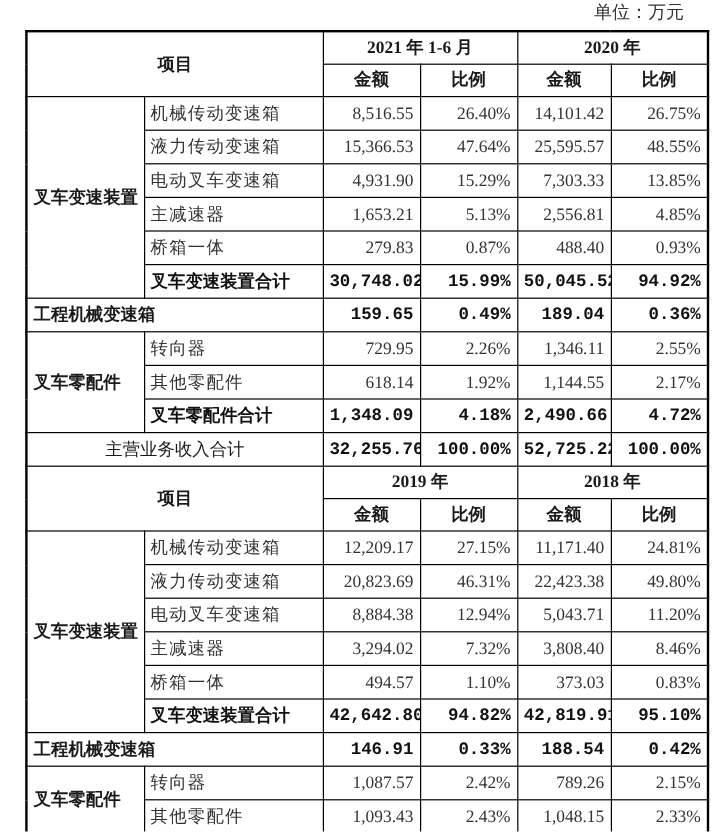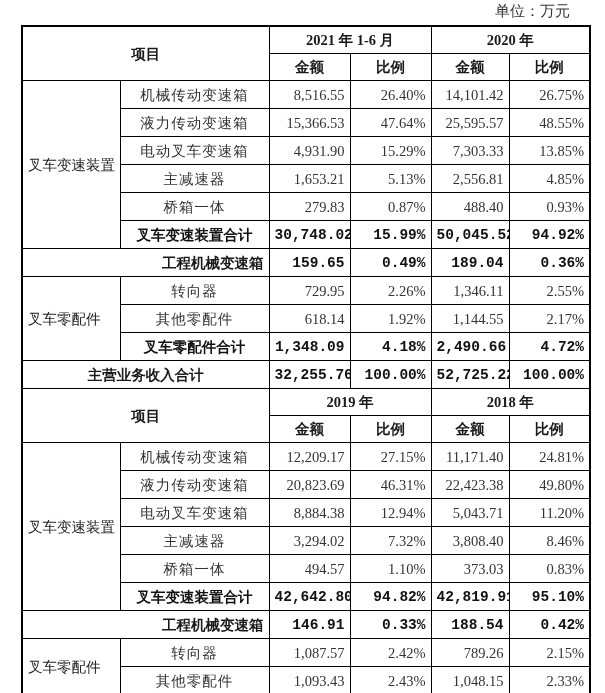--- a/index.html
+++ b/index.html
@@ -4,27 +4,27 @@
 <style>
   html, body { margin: 0; padding: 0; background: #ffffff; }
   body { width: 605px; height: 693px; position: relative; overflow: hidden;
          font-family: "Liberation Serif", "DejaVu Serif", serif; color: #1a1a1a; }
   .unit { position: absolute; right: 35px; top: 0px; font-size: 15px; line-height: 22px; color: #333; }
   table.fin { position: absolute; left: 21px; top: 25px; border-collapse: collapse;
               border: 2px solid #000; table-layout: fixed; width: 568px; }
   table.fin td { border: 1px solid #000; padding: 0 5px; font-size: 14.5px; height: 27px;
                  line-height: 16px; white-space: nowrap; overflow: hidden; }
   td.hdr { text-align: center; font-weight: bold; }
-  td.grp { font-weight: normal; text-align: left; padding-left: 6px; font-size: 14.5px; }
-  td.item { text-align: center; color: #333; padding-left: 8px; letter-spacing: 1px; }
+  td.grp { font-weight: bold; text-align: left; padding-left: 6px; font-size: 14.5px; }
+  td.item { text-align: left; color: #333; padding-left: 8px; letter-spacing: 1px; }
   td.item.b { font-weight: bold; color: #111; letter-spacing: 0; }
   td.num { text-align: right; color: #333; }
   td.num.b { font-weight: bold; color: #111; font-family: Liberation Mono, monospace; }
-  td.span2 { font-weight: bold; text-align: right; padding-left: 6px; }
-  td.center { text-align: center; font-weight: bold; margin-left: 35px; }
+  td.span2 { font-weight: bold; text-align: left; padding-left: 6px; }
+  td.center { text-align: center; font-weight: normal; margin-left: 35px; }
   tr.h1 td { height: 26px; }
   tr.h2 td { height: 26px; }
 </style>
 </head>
 <body>
 
 <div class="unit">单位：万元</div>
 
 <table class="fin">
   <colgroup>

